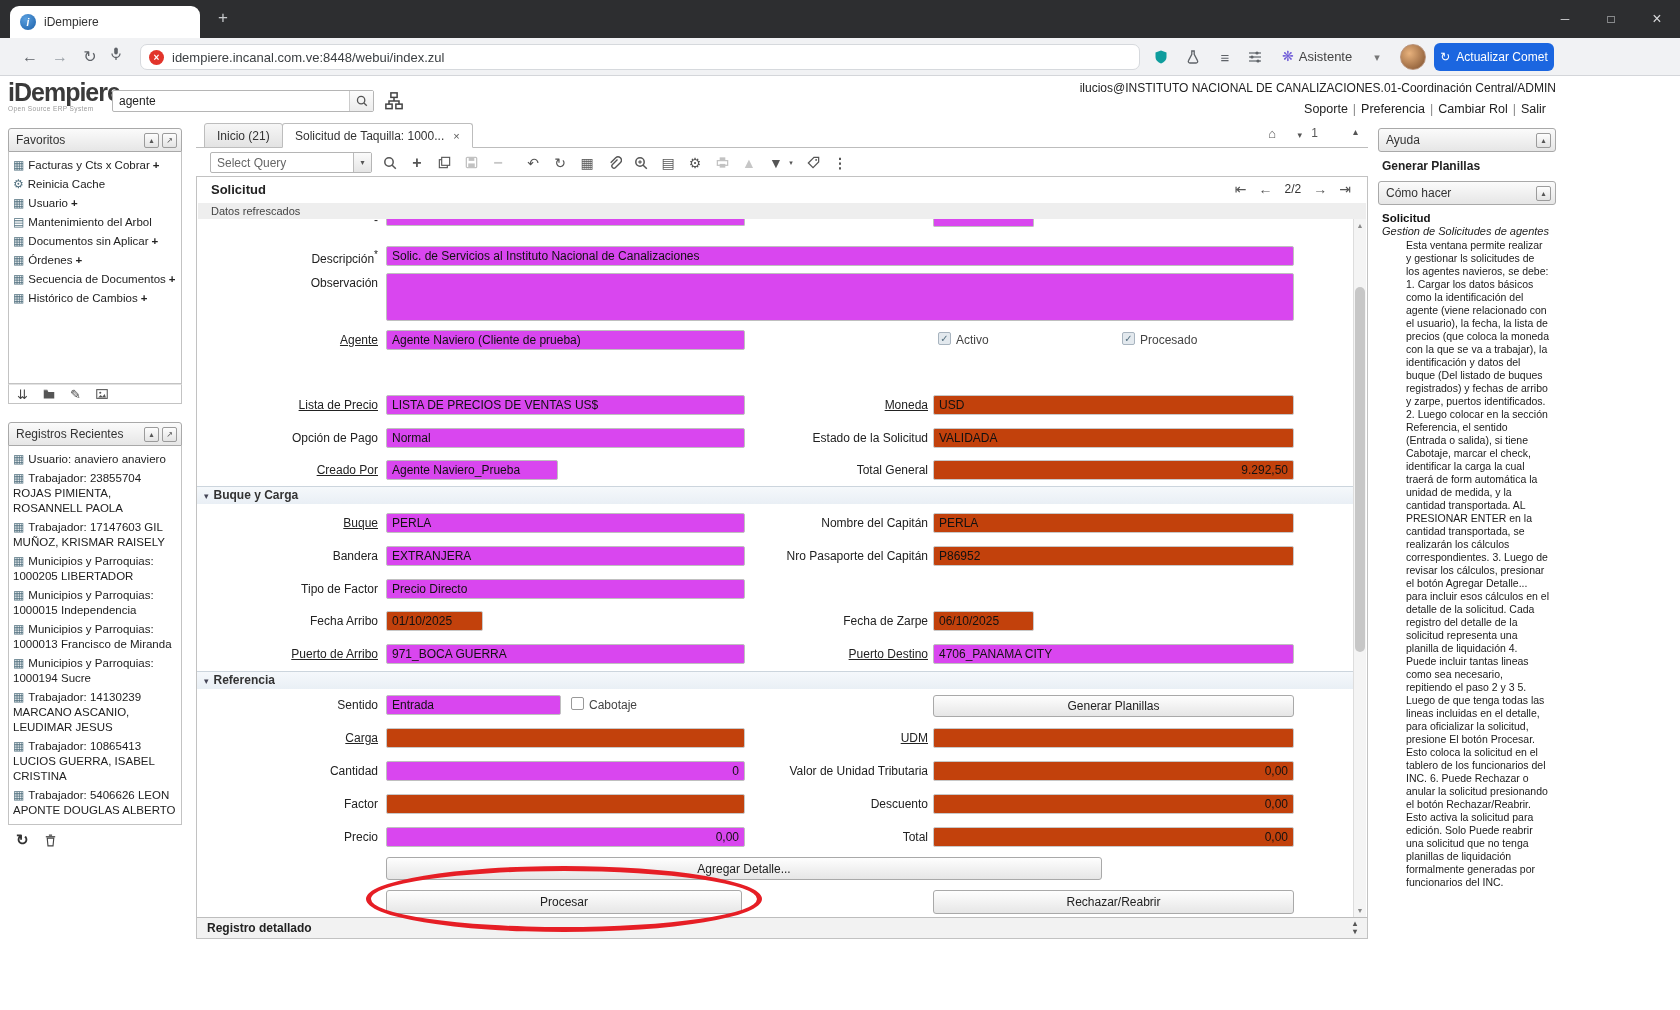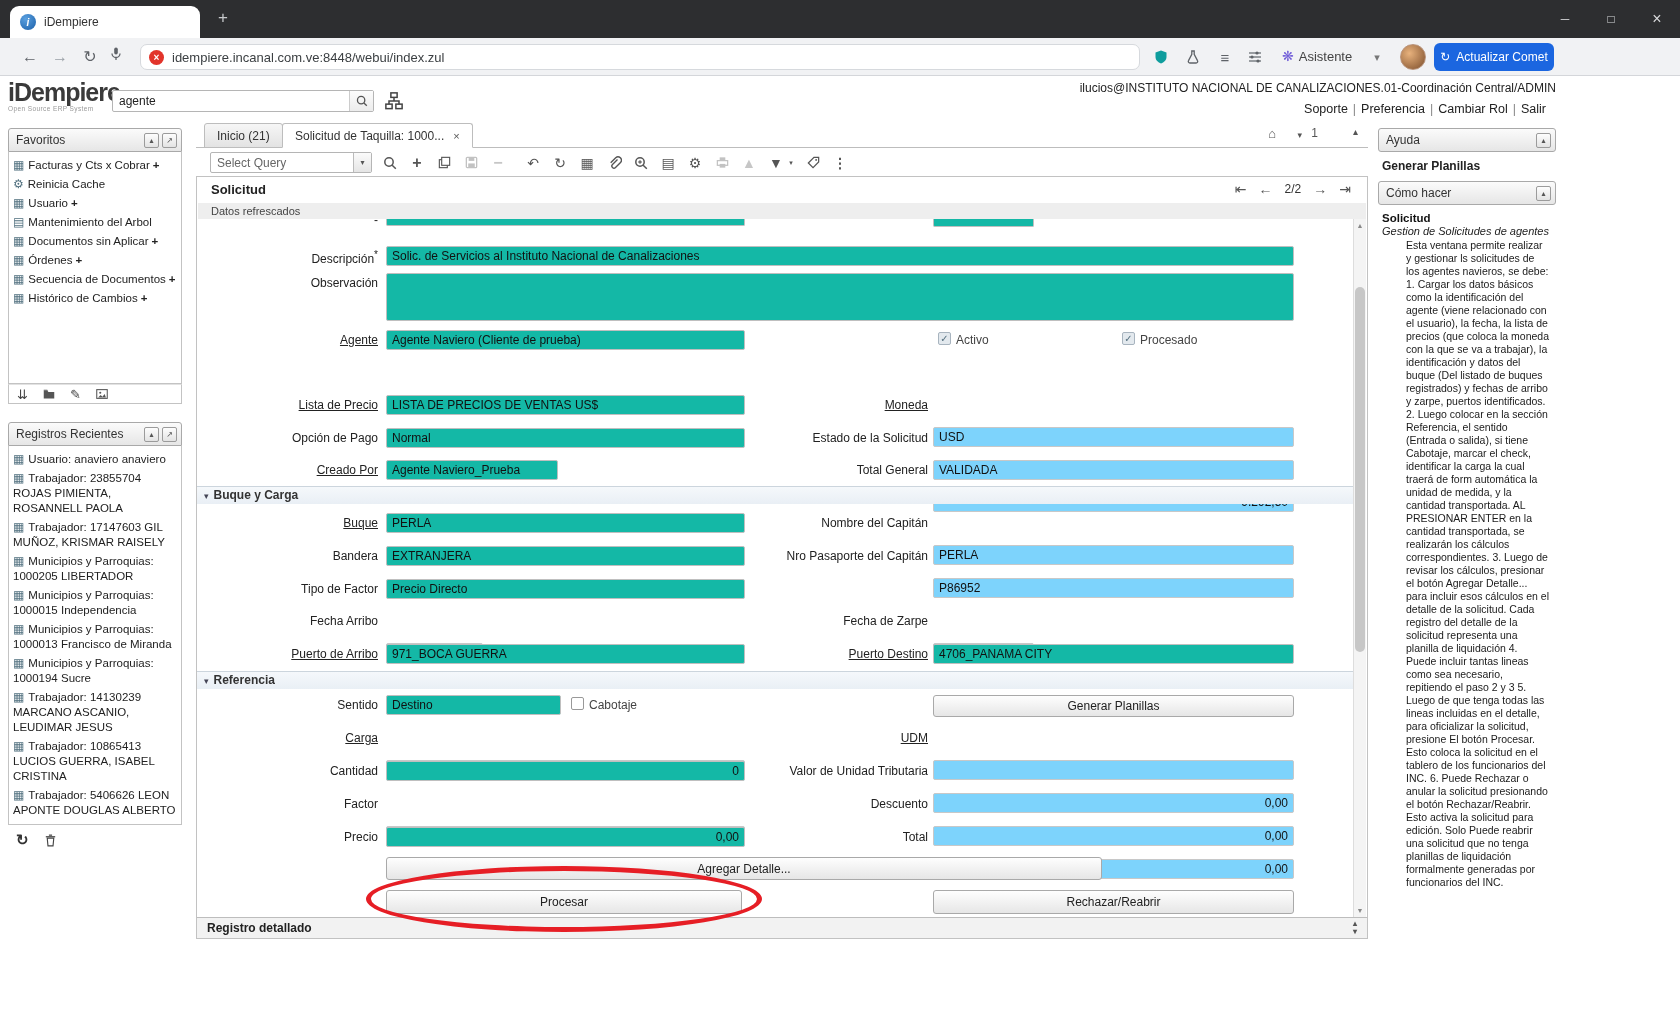--- a/index.html
+++ b/index.html
@@ -84,23 +84,23 @@
   .recnav{position:absolute;right:16px;top:4px;display:flex;align-items:center;gap:12px;font-size:14px;color:#555;}
   .recnav .cnt{font-size:12px;color:#333;}
   .status{position:absolute;left:1px;top:26px;right:1px;height:16px;background:#eeeeee;font-size:11px;color:#444;
     line-height:16px;padding-left:13px;}
   .fbody{position:absolute;left:0;top:42px;width:1158px;height:698px;overflow:hidden;}
   .frow{position:absolute;left:0;right:0;height:24px;}
   .lab{position:absolute;top:3px;font-size:12px;color:#222;text-align:right;white-space:nowrap;}
   .lab.l{left:0;width:181px;}
   .lab.r{left:540px;width:191px;}
   .lab.zl span{text-decoration:underline;}
-  .fld{position:absolute;top:0;height:20px;border:1px solid #bfbfbf;border-radius:2px;background:#14b8a6;font-size:12px;
+  .fld{position:absolute;top:0;height:20px;border:1px solid #bfbfbf;border-radius:2px;background:#d946ef;font-size:12px;
     color:#111;line-height:18px;padding:0 5px;white-space:nowrap;overflow:hidden;}
-  .fld.ro{background:#7dd3fc;border-color:#c8c8c8;margin-top:32px;}
+  .fld.ro{background:#c2410c;border-color:#c8c8c8;}
   .fld.num{text-align:right;}
   .fld.frag{border-top:none;border-radius:0 0 2px 2px;}
   .sect{position:absolute;left:0;right:0;height:18px;background:linear-gradient(#f5f8fb,#e9eff5);
     border-top:1px solid #ccd5dd;font-size:12px;font-weight:bold;color:#333;line-height:17px;padding-left:7px;}
   .sect .tri{font-size:9px;color:#445;margin-right:5px;font-weight:normal;}
   .cb{position:absolute;top:2px;width:13px;height:13px;border:1px solid #999;border-radius:2px;background:#fff;
     font-size:10px;line-height:11px;text-align:center;color:#55707f;}
   .cb.dis{background:#e3e9ee;border-color:#a8b4bf;}
   .cb-lb{position:absolute;top:3px;font-size:12px;color:#444;}
   .zbtn{position:absolute;top:0;height:22px;background:linear-gradient(#fefefe,#e6e6e6);border:1px solid #a9a9a9;
@@ -455,21 +455,21 @@
           <span class="lab l zl"><span>Puerto de Arribo</span></span>
           <div class="fld" style="left:189px;width:359px">971_BOCA GUERRA</div>
           <span class="lab r zl"><span>Puerto Destino</span></span>
           <div class="fld" style="left:736px;width:361px">4706_PANAMA CITY</div>
         </div>
 
         <div class="sect" style="top:452px"><span class="tri">▾</span><span>Referencia</span></div>
 
         <div class="frow" style="top:476px">
           <span class="lab l">Sentido</span>
-          <div class="fld" style="left:189px;width:175px">Destino</div>
+          <div class="fld" style="left:189px;width:175px">Entrada</div>
           <span class="cb" style="left:374px"></span>
           <span class="cb-lb" style="left:392px">Cabotaje</span>
           <div class="zbtn" style="left:736px;width:361px">Generar Planillas</div>
         </div>
 
         <div class="frow" style="top:509px">
           <span class="lab l zl"><span>Carga</span></span>
           <div class="fld ro" style="left:189px;width:359px"></div>
           <span class="lab r zl"><span>UDM</span></span>
           <div class="fld ro" style="left:736px;width:361px"></div>

